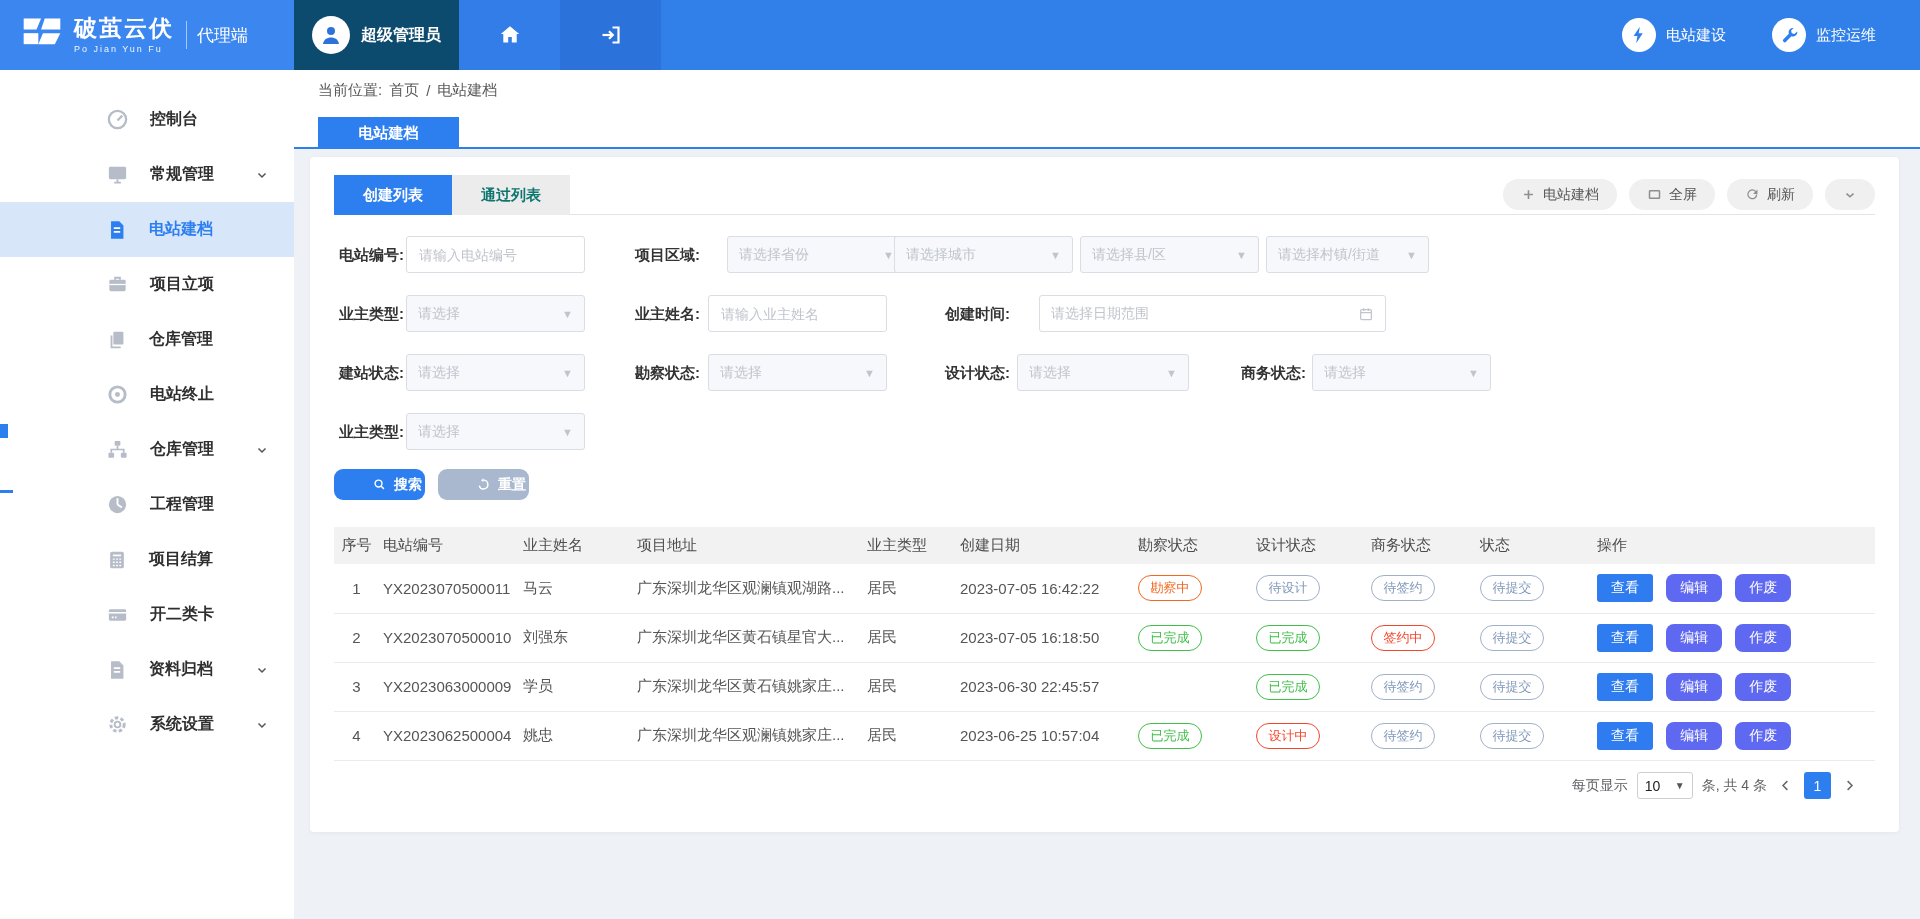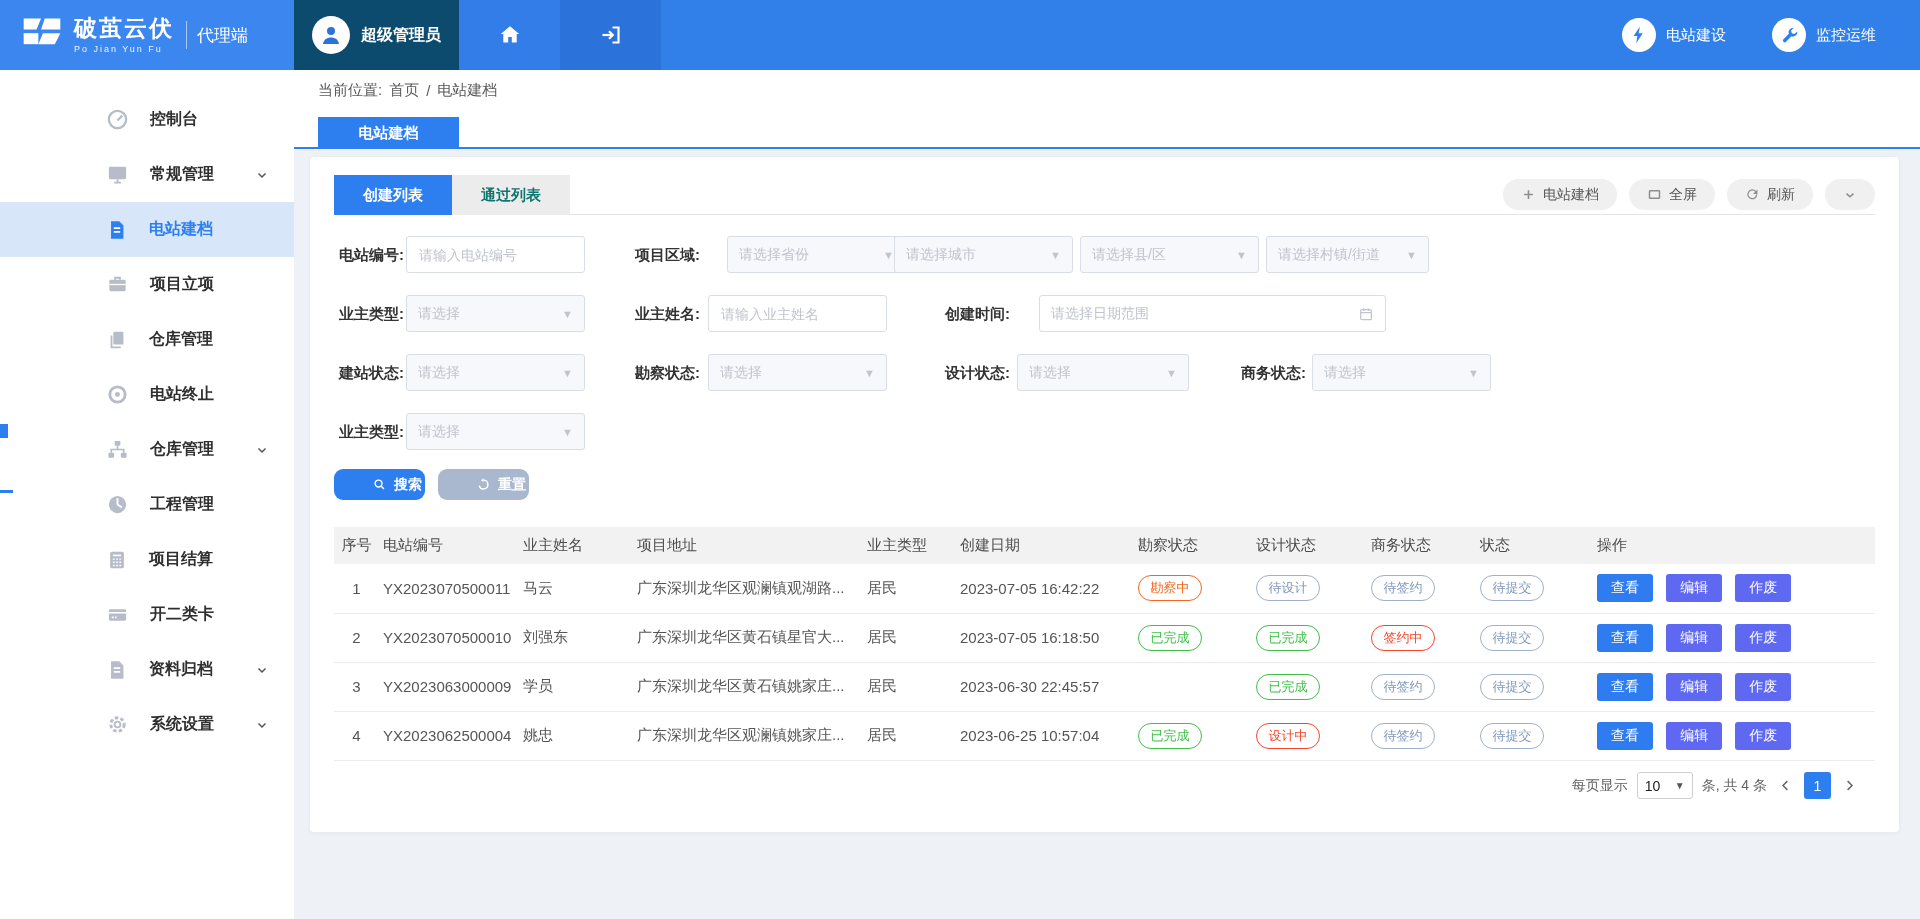--- a/index.html
+++ b/index.html
@@ -76,21 +76,21 @@
   thead th{background:#f2f2f2;height:37px;font-size:15px;color:#4d4d4d;font-weight:400;text-align:left;padding:0 4px;white-space:nowrap;}
   tbody td{height:49px;border-bottom:1px solid #ebebeb;font-size:15px;color:#555;padding:0 4px;white-space:nowrap;overflow:hidden;}
   th.c-no,td.c-no{text-align:center;}
   .pill{display:inline-block;min-width:64px;text-align:center;border:1px solid;border-radius:14px;padding:3px 9px;font-size:13px;background:#fff;}
   .pill[data-tone="orange"]{color:#f2661e;border-color:#f2661e;}
   .pill[data-tone="red"]{color:#f5452a;border-color:#f5452a;}
   .pill[data-tone="green"]{color:#3fbf47;border-color:#3fbf47;}
   .pill[data-tone="blue"]{color:#7f97b9;border-color:#9fb0c9;}
   .act{display:inline-flex;width:56px;height:28px;border-radius:3px;color:#fff;font-size:14px;align-items:center;justify-content:center;margin-right:9px;cursor:pointer;}
   .act.view{background:#2e7cf0;}
-  .act.edit,.act.void{background:#5e68f0;}
+  .act.edit,.act.void{background:#5e68f0;border-radius:8px;}
 
   
   .pagination{position:absolute;right:40px;top:615px;display:flex;align-items:center;gap:9px;font-size:14px;color:#606266;}
   .pg-select{width:56px;height:27px;border:1px solid #cfcfcf;border-radius:3px;background:#fff;display:flex;align-items:center;justify-content:space-between;padding:0 7px;color:#222;cursor:pointer;}
   .pg-select .caret{font-size:10px;color:#555;}
   .pg-arrow{color:#666;cursor:pointer;display:flex;padding:0 2px;}
   .pg-page{width:27px;height:27px;background:#2d7ff0;color:#fff;border-radius:3px;display:flex;align-items:center;justify-content:center;cursor:pointer;font-size:14px;}
 </style>
 </head>
 <body>

